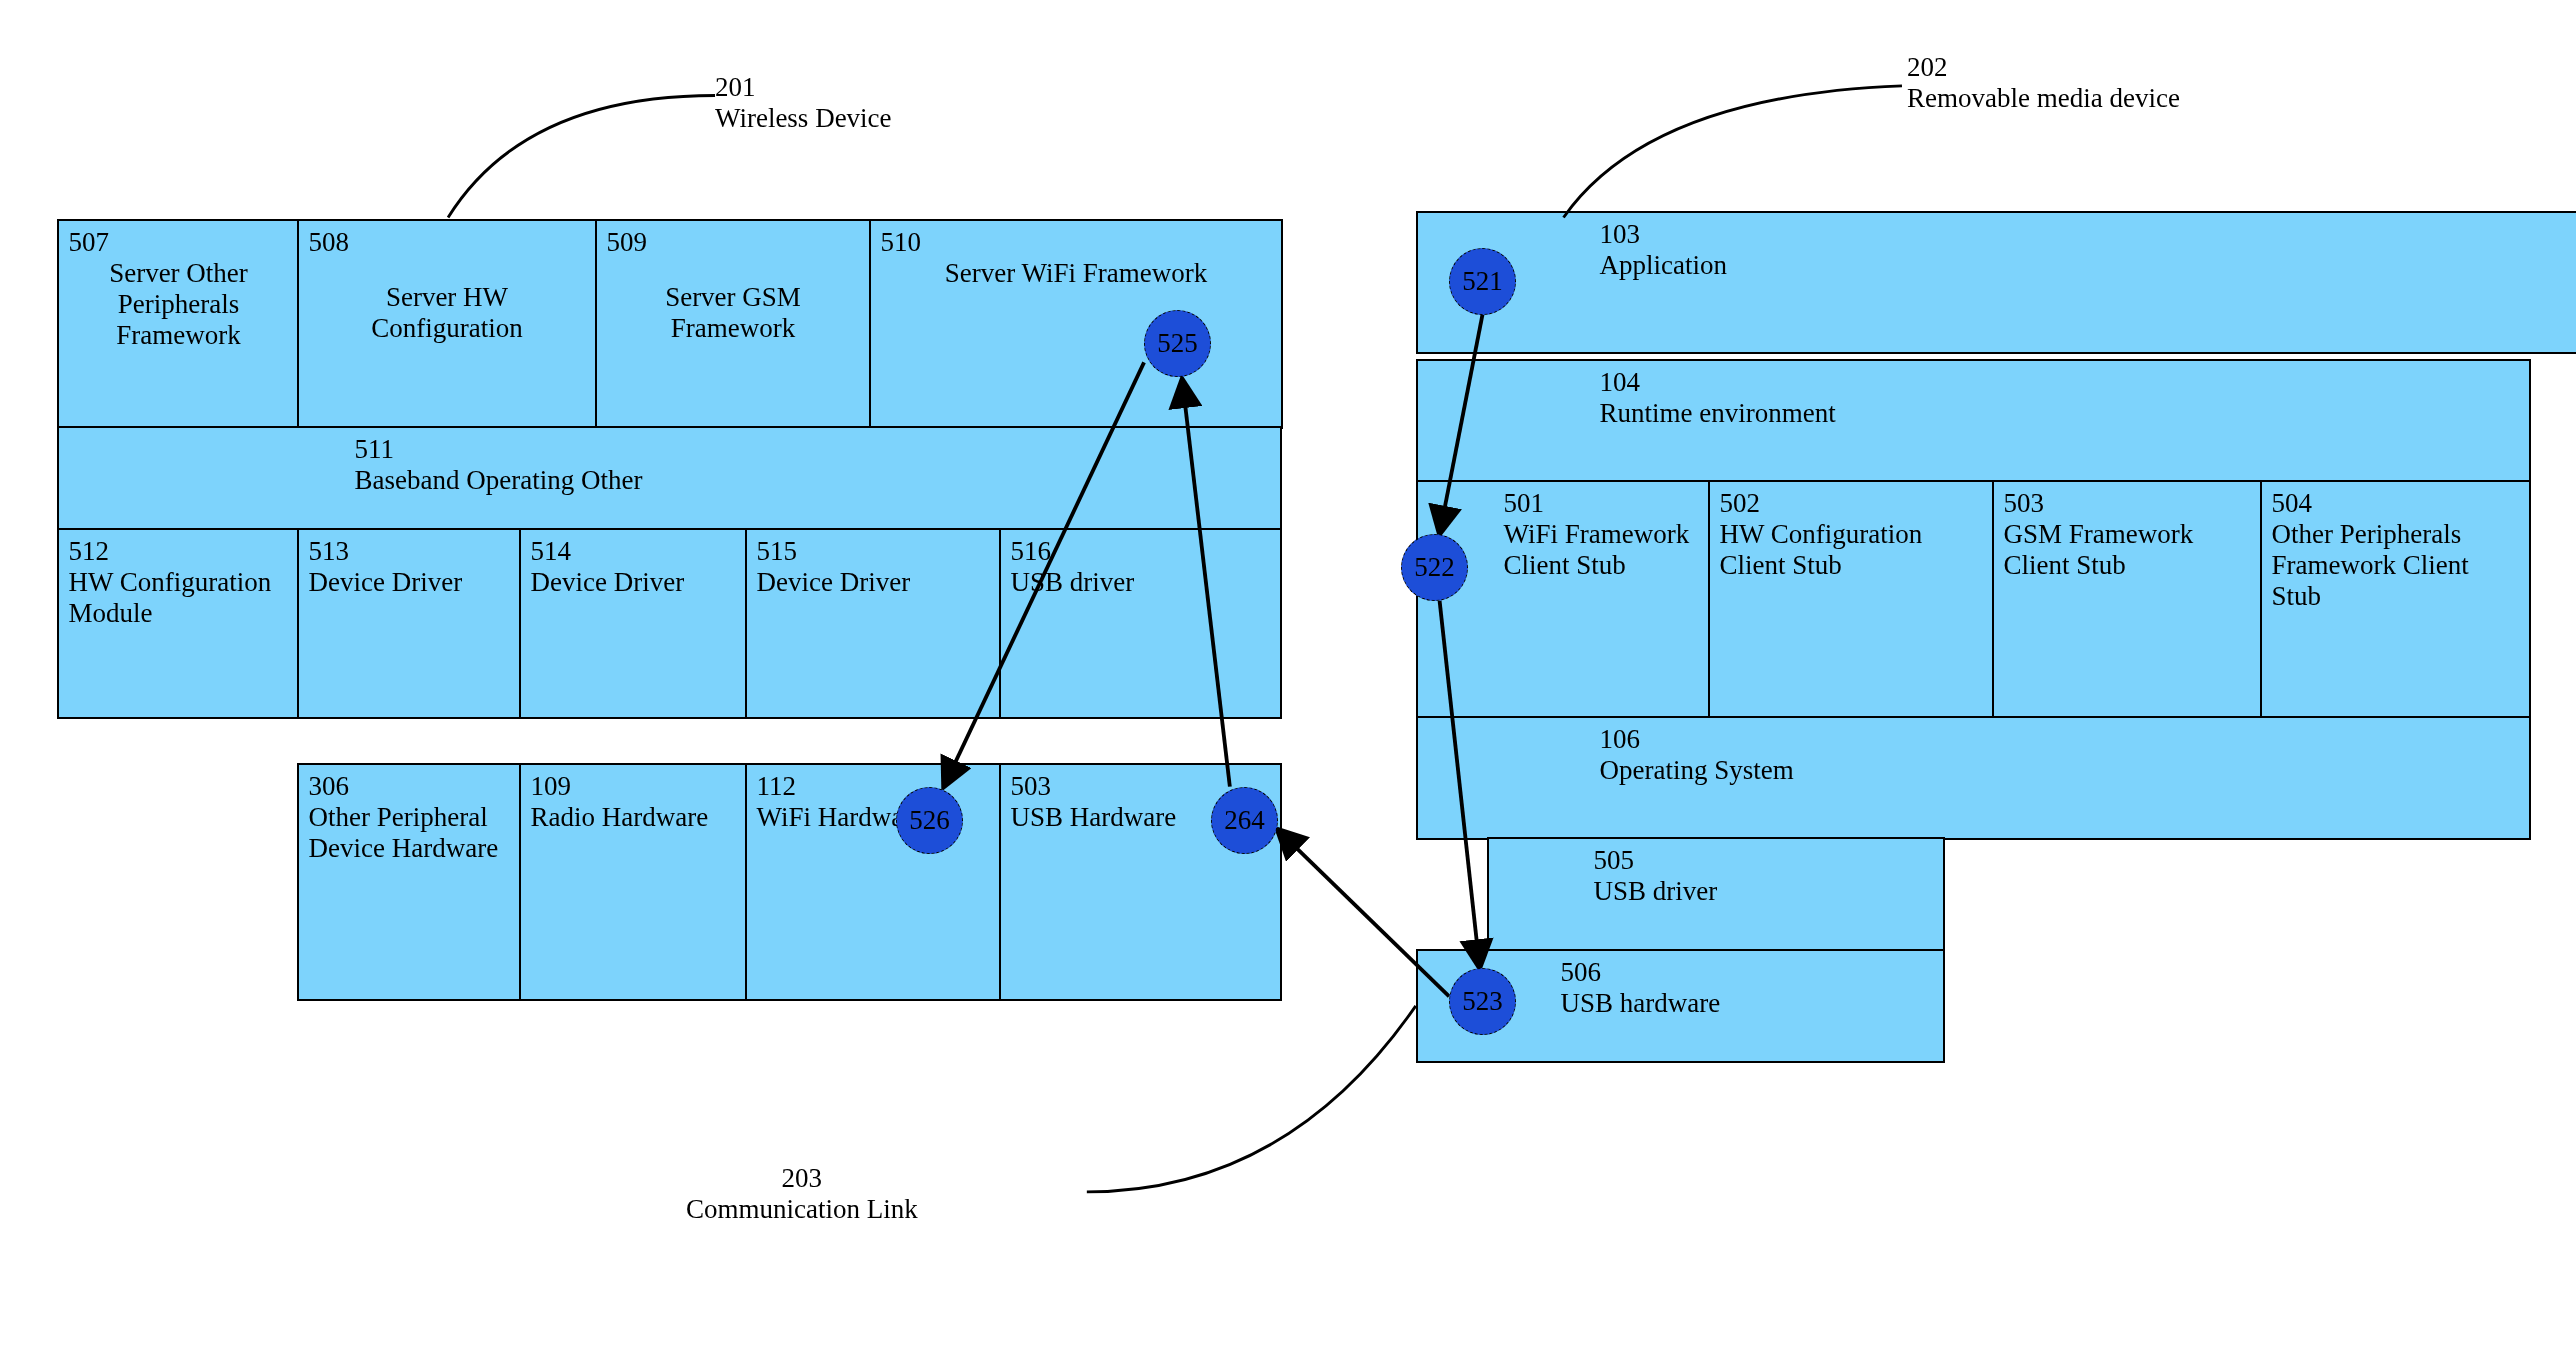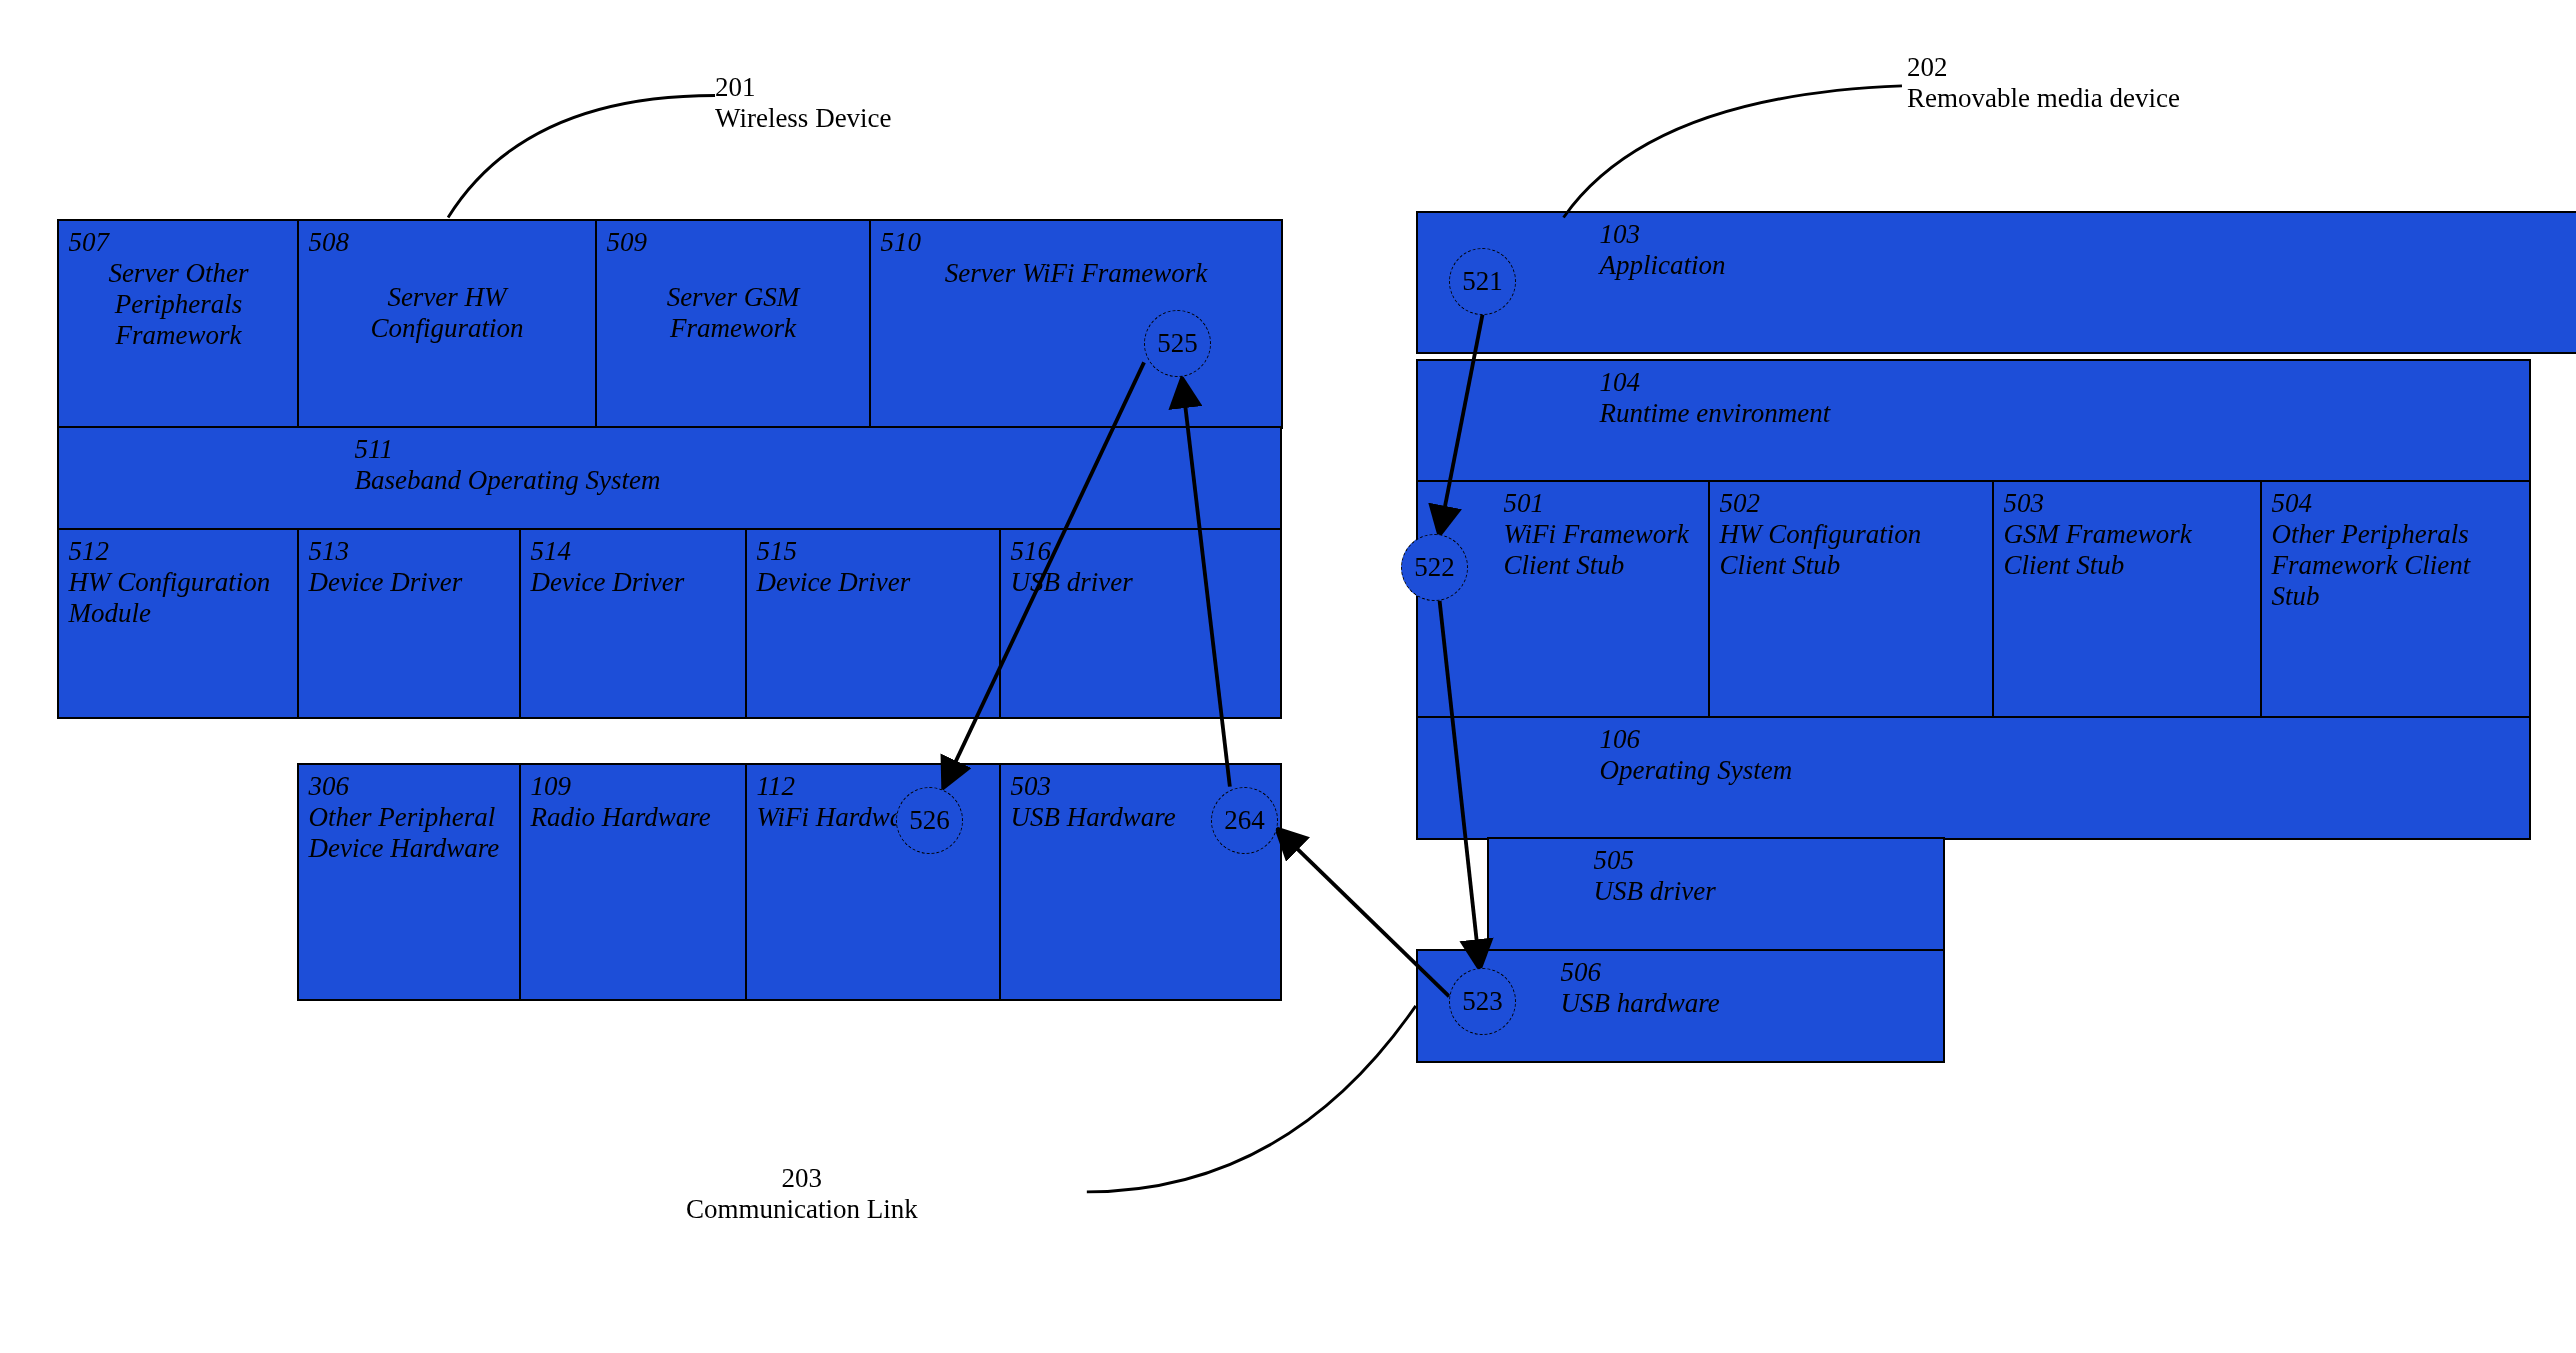--- a/index.html
+++ b/index.html
@@ -7,24 +7,23 @@
     font-family: "Times New Roman", Times, serif;
     font-size: 27px;
     background: #fff;
     width: 2576px;
     height: 1354px;
     position: relative;
   }
   .box {
     position: absolute;
     border: 2.9px solid #000;
-    background: #1d4ed8;
+    background: #7dd3fc;
     padding: 5.7px 9.5px;
     line-height: 1.15;
-    font-style: italic;
   }
   .label {
     position: absolute;
     line-height: 1.15;
   }
   .circle {
     position: absolute;
     width: 67px;
     height: 67px;
     border: 1.9px dashed #000;
@@ -73,21 +72,21 @@
   <div style="text-align:center; padding-top:24px;"><span>Server GSM Framework</span></div>
 </div>
 <div class="box" style="left:869px; top:219px; width:414px; height:210px;">
   <span>510</span><br>
   <div style="text-align:center;"><span>Server WiFi Framework</span></div>
 </div>
 
 <div class="box" style="left:57px; top:426px; width:1225px; height:105px; text-align:center;">
   <div style="padding-left:286px; text-align:left;">
     <span>511</span><br>
-    <span>Baseband Operating System</span>
+    <span>Baseband Operating Other</span>
   </div>
 </div>
 
 <div class="box" style="left:57px; top:528px; width:243px; height:191px;">
   <span>512</span><br>
   <span>HW Configuration Module</span>
 </div>
 <div class="box" style="left:297px; top:528px; width:224px; height:191px;">
   <span>513</span><br>
   <span>Device Driver</span>

